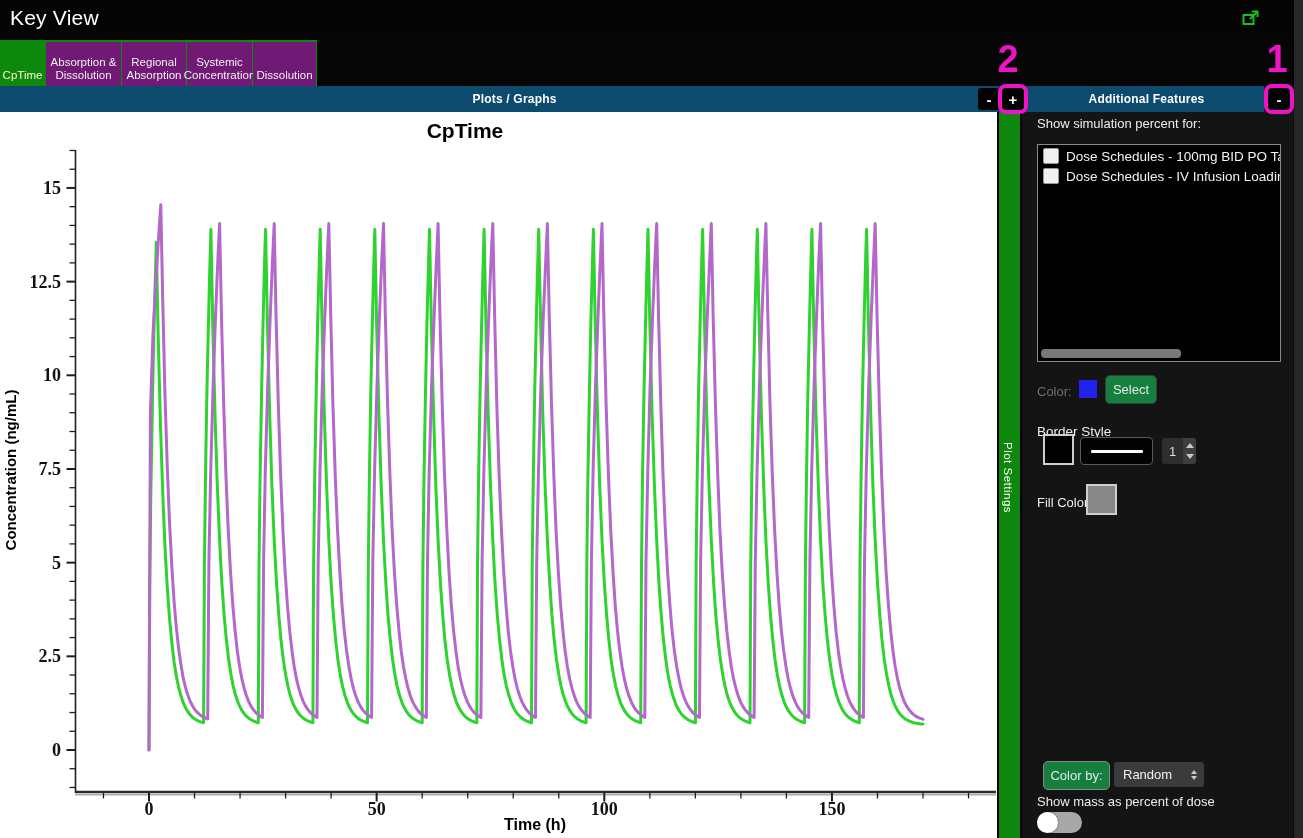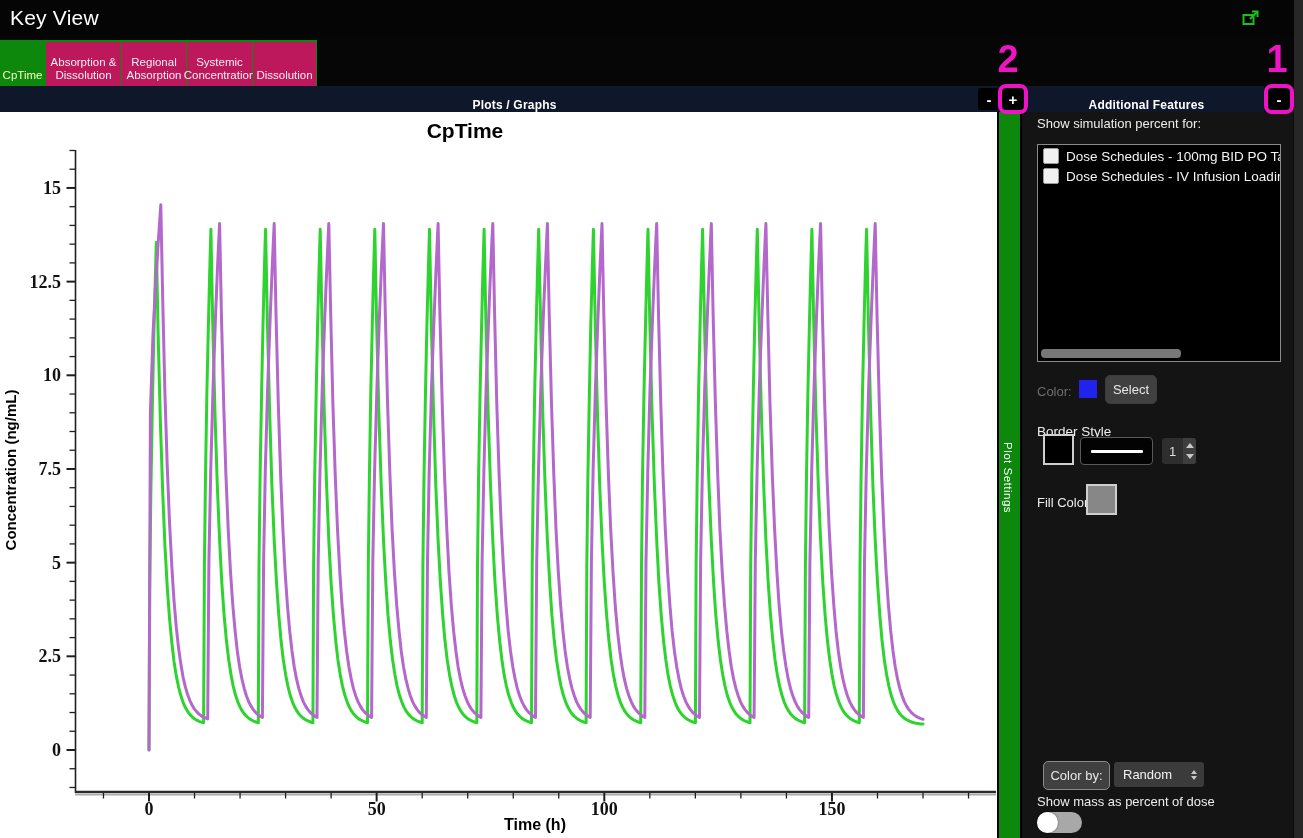--- a/index.html
+++ b/index.html
@@ -4,48 +4,48 @@
 <style>
   html,body{margin:0;padding:0}
   body{width:1303px;height:838px;position:relative;overflow:hidden;background:#0b0b0b;
        font-family:"Liberation Sans",sans-serif;-webkit-font-smoothing:antialiased}
   
   .titlebar{position:absolute;left:0;top:0;width:1303px;height:36px;background:#050505;display:flex;align-items:center}
   .titlebar .title{color:#fff;font-size:21px;margin-left:10px;letter-spacing:.2px}
   .export-btn{position:absolute;right:43px;top:9px;width:18px;height:18px;cursor:pointer}
   
   .tabrow{position:absolute;left:0;top:36px;width:1303px;height:50px;background:#060606;display:flex;align-items:flex-end}
-  .tab{height:46px;background:#be185d;border-top:2px solid #0d880d;border-right:1px solid #0d880d;
+  .tab{height:46px;background:#701a75;border-top:2px solid #0d880d;border-right:1px solid #0d880d;
        display:flex;align-items:flex-end;justify-content:center;text-align:center;cursor:pointer;box-sizing:border-box}
   .tab .tl{font-size:11.5px;line-height:13px;color:#f0f0f0;padding:0 3px 4px 3px}
   .tab.active{background:#0d880d;border-top-color:#0d880d}
   .tab.active .tl{color:#fbfbc6}
   
-  .hdr{position:absolute;top:86px;height:26px;background:#0f172a;display:flex;align-items:flex-end;justify-content:center}
+  .hdr{position:absolute;top:86px;height:26px;background:#0c4a6e;display:flex;align-items:center;justify-content:center}
   .hdr .hdr-title{color:#fff;font-size:12px;font-weight:bold;letter-spacing:.2px}
   .sq-btn{position:absolute;top:88px;width:22px;height:22px;background:#000;border-radius:3px;color:#fff;
           font-size:15px;font-weight:bold;display:flex;align-items:center;justify-content:center;cursor:pointer;line-height:1}
   
   .chart-wrap{position:absolute;left:0;top:112px;width:997px;height:726px;background:#fff}
   
   .strip{position:absolute;left:997px;top:112px;width:25px;height:726px;background:#0d880d;
          border-left:2px solid #000;border-right:2px solid #000;box-sizing:border-box;cursor:pointer}
   .strip .strip-label{writing-mode:vertical-rl;color:#fff;font-size:11.5px;letter-spacing:.5px;
          position:absolute;left:3px;top:330px;white-space:nowrap}
   
   .panel{position:absolute;left:1022px;top:112px;width:271px;height:726px;background:#141414;color:#ededed;font-size:13px}
   .panel .lbl{position:absolute;left:15px;white-space:nowrap}
   .listbox{position:absolute;left:15px;top:32px;width:244px;height:218px;background:#000;
            border:1px solid #8a8a8a;box-sizing:border-box;overflow:hidden}
   .list-item{display:flex;align-items:center;padding:3px 0 1px 5px;cursor:default;white-space:nowrap}
   .cbx{width:14px;height:14px;background:#f1f1f1;border:1px solid #9a9a9a;border-radius:2px;margin-right:7px;flex:0 0 auto;cursor:pointer}
   .list-item .li-label{font-size:13.5px;color:#f3f3f3}
   .hscroll{position:absolute;left:3px;bottom:3px;width:140px;height:9px;background:#787878;border-radius:4px;cursor:pointer}
   .swatch{position:absolute;box-sizing:border-box;cursor:pointer}
-  .btn-dark{position:absolute;background:#404040;border:1px solid #3d3d3d;border-radius:5px;color:#e8e8e8;
+  .btn-dark{position:absolute;background:#15803d;border:1px solid #3d3d3d;border-radius:5px;color:#e8e8e8;
             display:flex;align-items:center;justify-content:center;cursor:pointer}
   .line-select{position:absolute;left:58px;top:325px;width:73px;height:28px;background:#030303;border:1px solid #5a5a5a;
             border-radius:4px;display:flex;align-items:center;justify-content:center;cursor:pointer;box-sizing:border-box}
   .line-select .line-sample{width:52px;height:3px;background:#fff;border-radius:1px}
   .spin{position:absolute;left:140px;top:326px;width:34px;height:26px;background:#2e2e2e;border-radius:3px;
         display:flex;overflow:hidden;cursor:pointer}
   .spin .num{flex:1;display:flex;align-items:center;justify-content:center;color:#ddd;font-size:13px}
   .spin .arrows{width:13px;background:#3e3e3e;display:flex;flex-direction:column;align-items:center;justify-content:space-evenly}
   .tri-up{width:0;height:0;border-left:4px solid transparent;border-right:4px solid transparent;border-bottom:5px solid #c9c9c9}
   .tri-dn{width:0;height:0;border-left:4px solid transparent;border-right:4px solid transparent;border-top:5px solid #c9c9c9}

